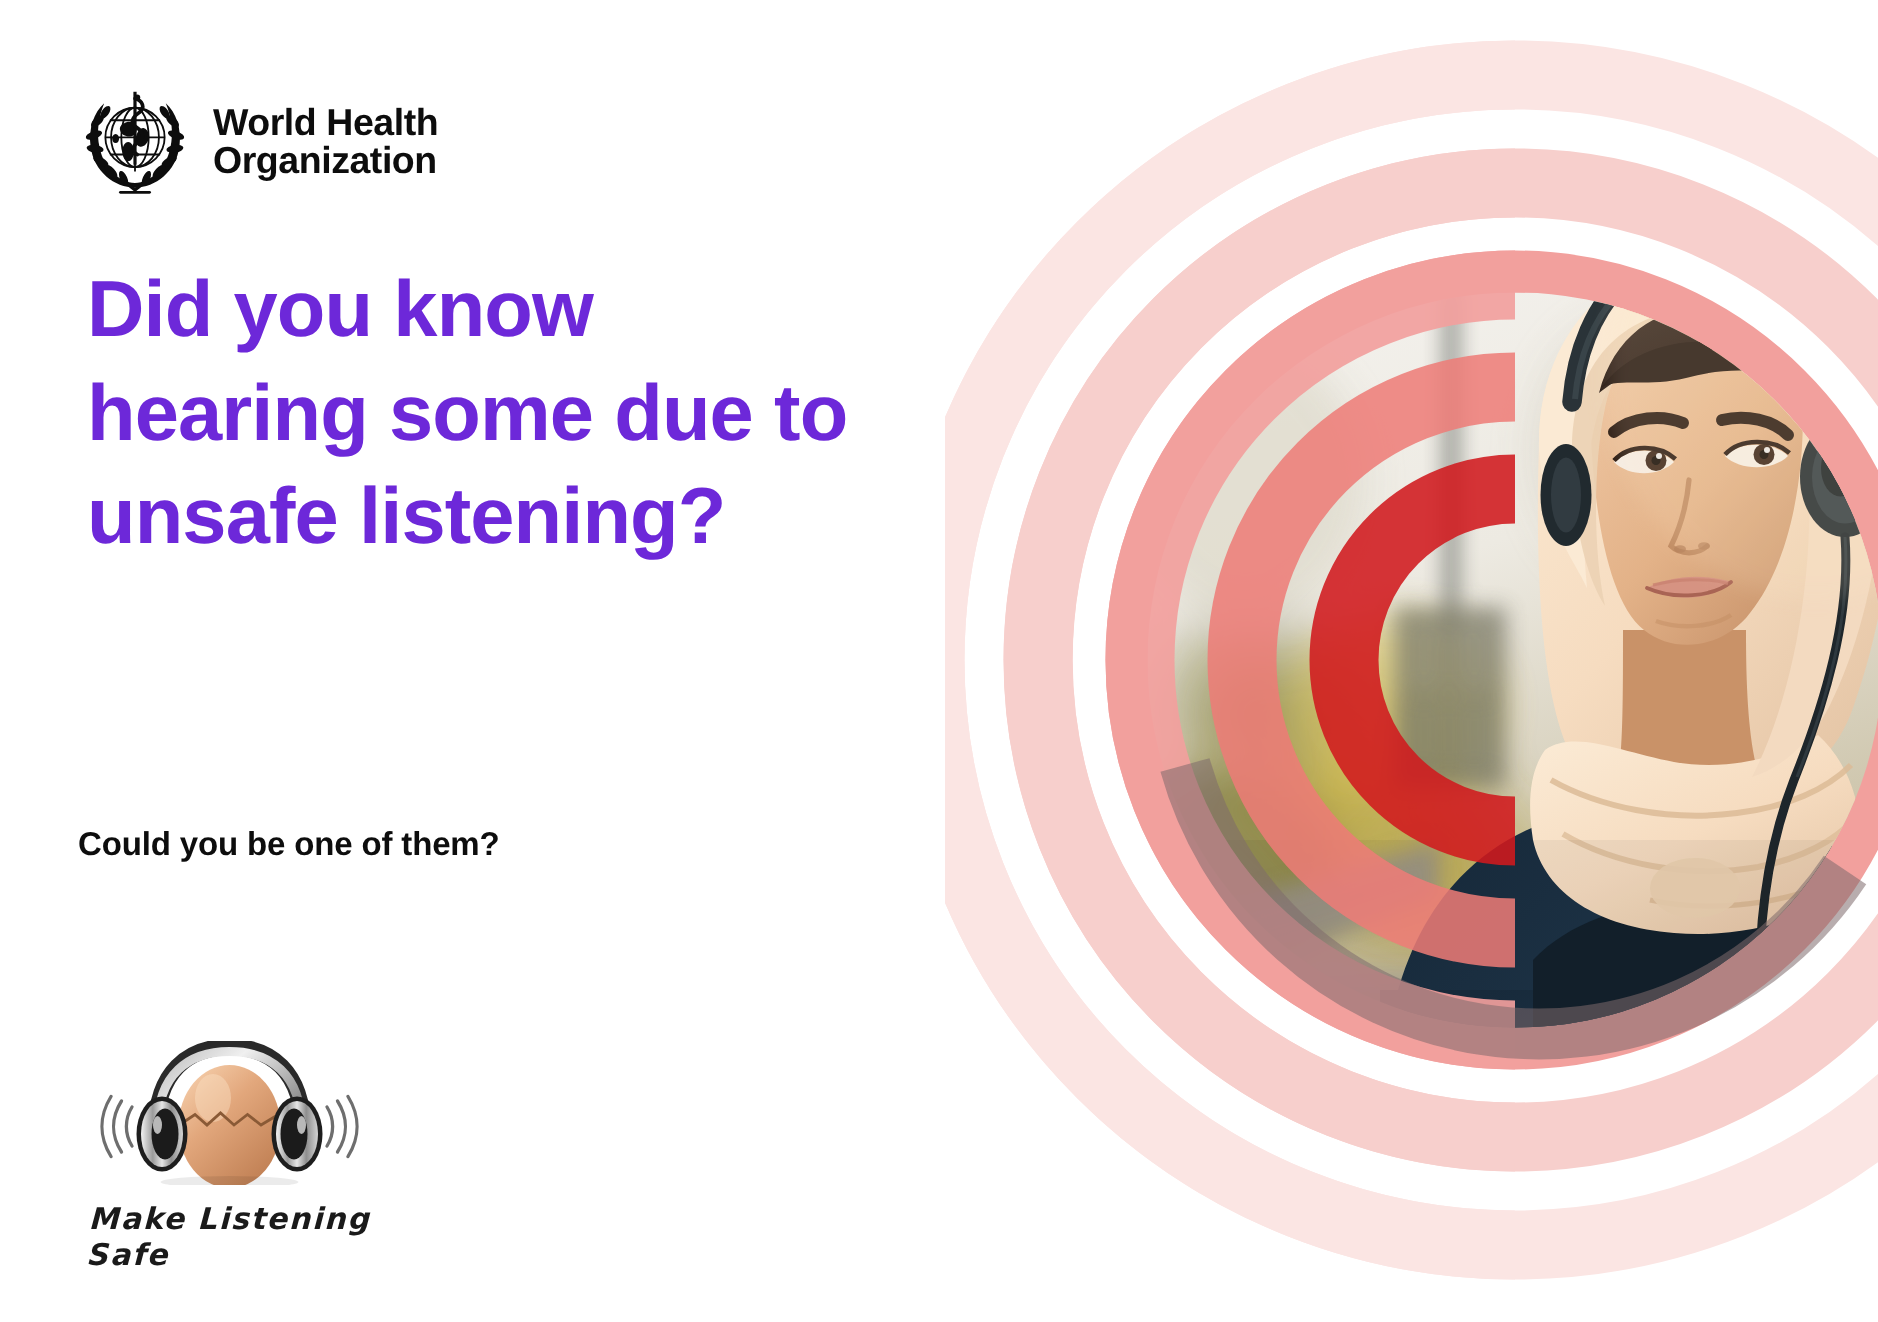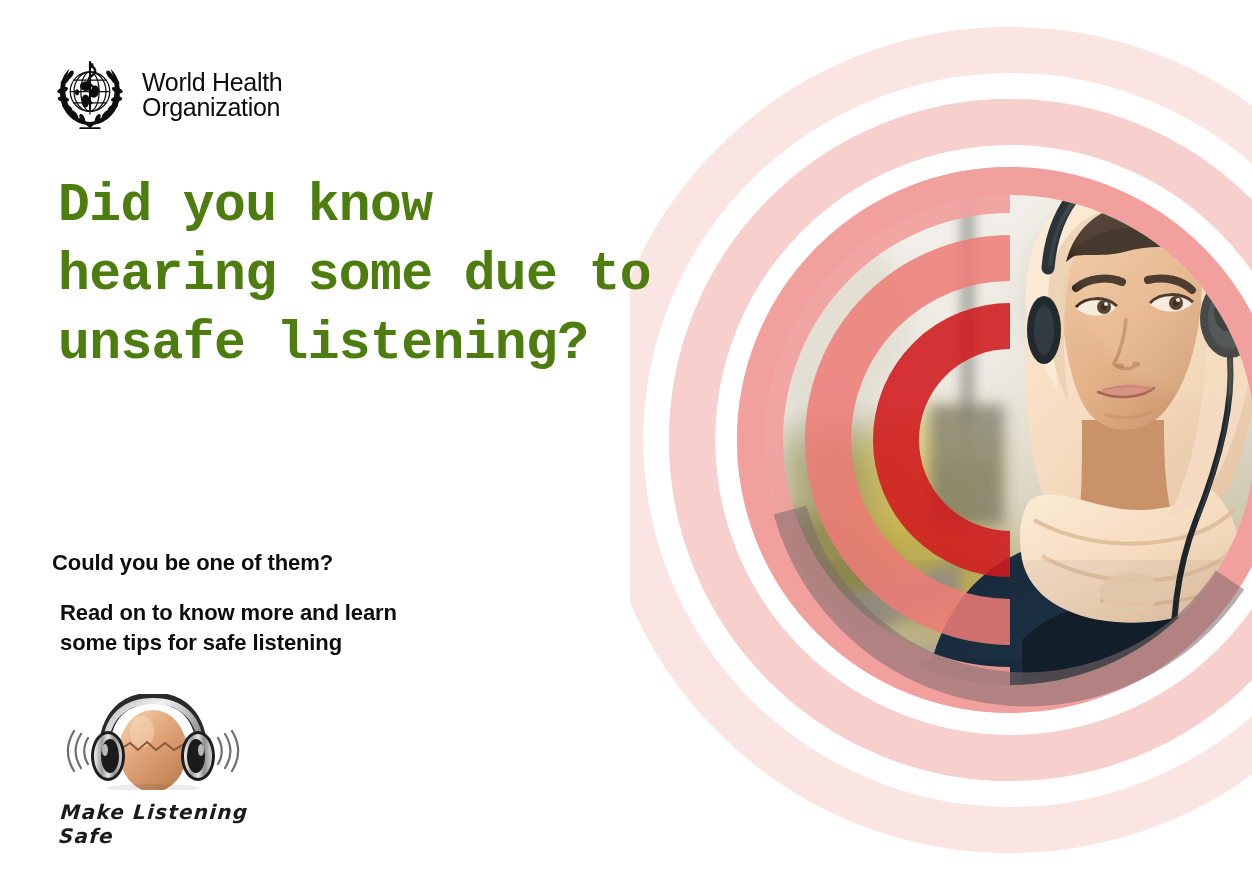--- a/index.html
+++ b/index.html
@@ -19,31 +19,31 @@
   #graphic svg { display:block; }
 
   
   #who-logo {
     position:absolute; left:52px; top:55px;
     display:flex; align-items:center; gap:14px;
   }
   #who-emblem { width:76px; height:80px; flex:none; }
   #who-wordmark {
     font-family:"Liberation Sans", sans-serif;
-    font-weight:normal; font-size:25px; line-height:1.02;
+    font-weight:bold; font-size:25px; line-height:1.02;
     color:#0d0d0d; letter-spacing:-0.3px; white-space:pre-line;
   }
 
   
   #headline {
     position:absolute; left:58px; top:172px; width:600px;
-    font-family:Liberation Mono, monospace;
+    font-family:Liberation Sans, sans-serif;
     font-weight:bold;
     font-size:53px; line-height:69px;
-    color:#4d7c0f;
+    color:#6d28d9;
     letter-spacing:-0.6px;
   }
   #headline .hl { display:block; white-space:nowrap; }
 
   
   #sub-a {
     position:absolute; left:52px; top:548px; width:520px;
     font-weight:bold; font-size:22px; line-height:30px;
     color:#0d0d0d; letter-spacing:-0.1px;
   }
@@ -334,22 +334,20 @@
 Organization</div>
   </div>
 
   <h1 id="headline">
     <span class="hl">Did you know</span>
     <span class="hl">hearing some due to</span>
     <span class="hl">unsafe listening?</span>
   </h1>
 
   <p id="sub-a">Could you be one of them?</p>
-  <p id="sub-b">Read on to know more and learn
-some tips for safe listening</p>
 
   <div id="mls">
     <svg id="mls-mark" viewBox="0 0 178 96" xmlns="http://www.w3.org/2000/svg">
       <defs>
         <linearGradient id="eggGrad" x1="0.15" y1="0.05" x2="0.85" y2="0.95">
           <stop offset="0%" stop-color="#F4CBA7"></stop>
           <stop offset="38%" stop-color="#E2A77C"></stop>
           <stop offset="100%" stop-color="#BF7E52"></stop>
         </linearGradient>
         <linearGradient id="cupGrad" x1="0" y1="0" x2="1" y2="0">

